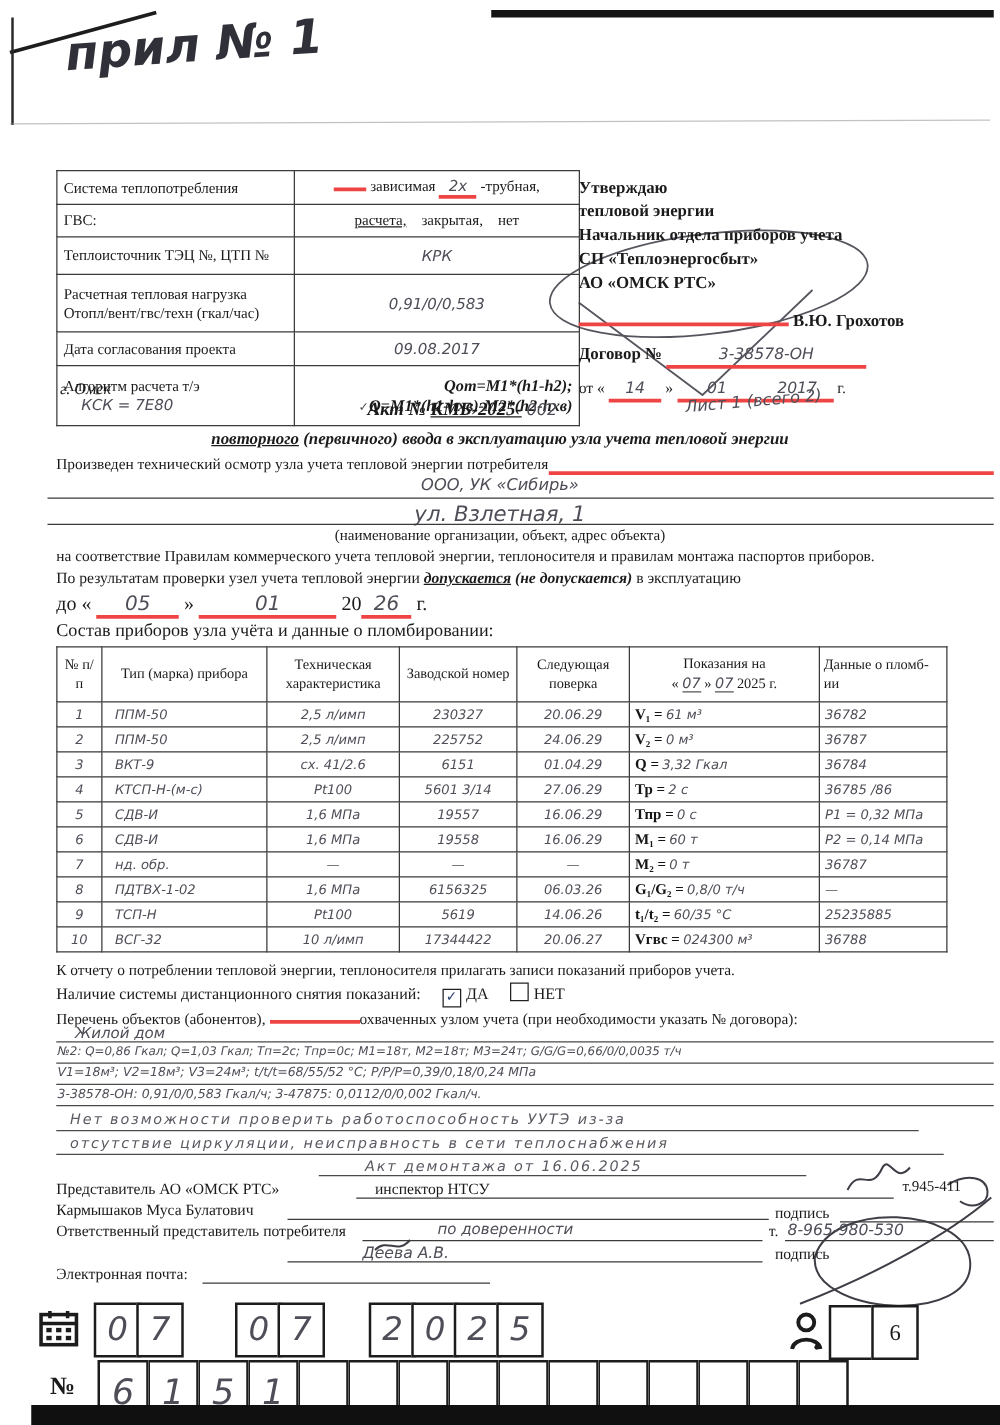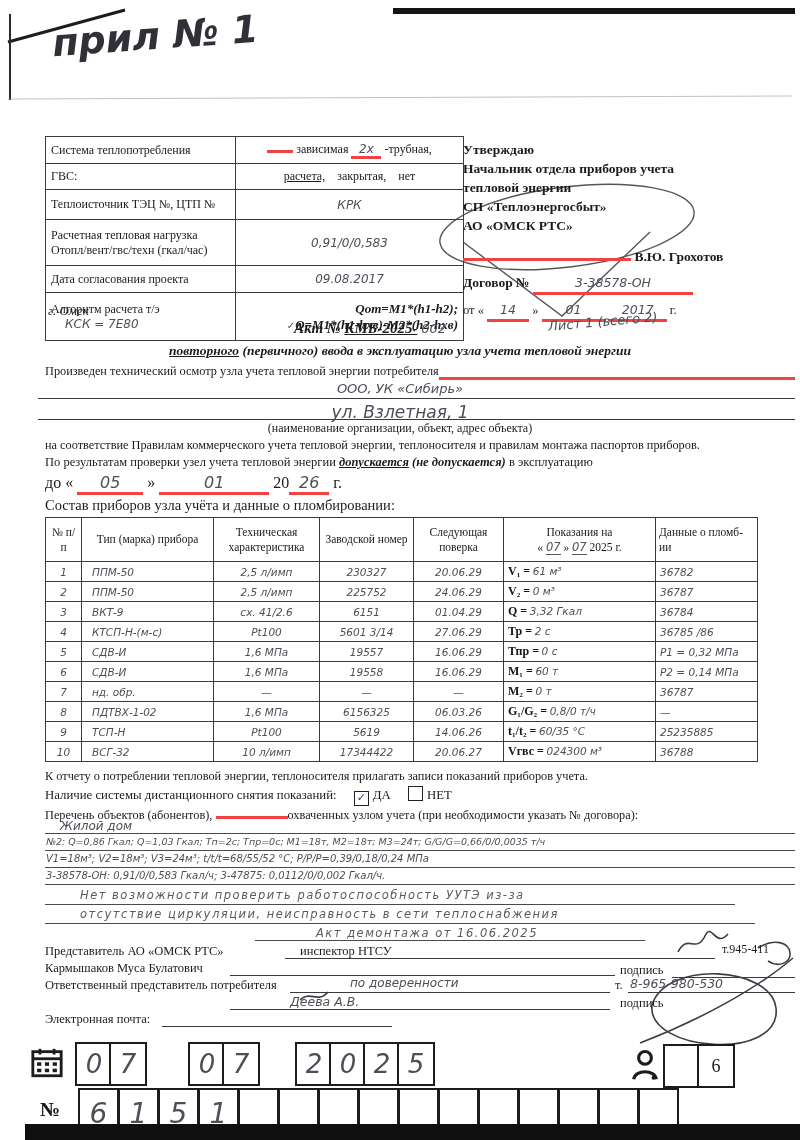--- a/index.html
+++ b/index.html
@@ -5,21 +5,21 @@
   html,body{margin:0;padding:0;}
   body{width:800px;height:1140px;background:#ffffff;position:relative;overflow:hidden;
        font-family:"Liberation Serif",serif;color:#1b1b1b;}
   .abs{position:absolute;}
   .p{font-family:"Liberation Serif",serif;color:#1b1b1b;}
   .b{font-weight:bold;text-align:right;}
   .i{font-style:italic;}
   .u{text-decoration:underline;}
   .c{text-align:center;}
   .hw{font-family:"DejaVu Sans",sans-serif;font-style:italic;color:#4e4e58;}
-  .hw2{font-family:"DejaVu Sans",sans-serif;font-style:italic;color:#5a5a63;letter-spacing:1.5px;margin-left:24px;}
+  .hw2{font-family:"DejaVu Sans",sans-serif;font-style:italic;color:#5a5a63;letter-spacing:1.5px;}
   .fill{display:inline-block;border-bottom:3px solid #ef4444;text-align:center;}
   .ulb{border-bottom:1px solid #555;}
   .hline{position:absolute;border-top:1px solid #6a6a6a;height:0;}
   
   .annot{left:52px;top:14px;font-size:38px;font-weight:bold;color:#303038;transform:rotate(-4deg);}
   
   table.meta{border-collapse:collapse;table-layout:fixed;width:418px;font-size:12px;}
   table.meta td{border:1.2px solid #3b3b3b;padding:1px 5px;vertical-align:middle;}
   table.meta .val{text-align:center;}
   
@@ -112,22 +112,22 @@
     <td style="font-size:13px;" class="b i">
       <div>Qот=M1*(h1-h2);</div>
       <div><span class="hw" style="font-size:10px;">✓</span><span>Q=M1*(h1-hхв)-M2*(h2-hхв)</span></div>
     </td>
   </tr>
 </tbody>
   </table>
 
 <div class="abs appr" style="left:463px;top:140px;">
   <div>Утверждаю</div>
+  <div>тепловой энергии</div>
   <div>Начальник отдела приборов учета</div>
-  <div>тепловой энергии</div>
   <div>СП «Теплоэнергосбыт»</div>
   <div>АО «ОМСК РТС»</div>
   <div style="margin-top:9px;">
     <span class="fill" style="width:168px;height:14px;"></span>
     <span>В.Ю. Грохотов</span>
   </div>
   <div style="margin-top:7px;">
     <span>Договор №</span>
     <span class="hw fill" style="width:160px;font-weight:normal;font-size:12.5px;">3-38578-ОН</span>
   </div>

